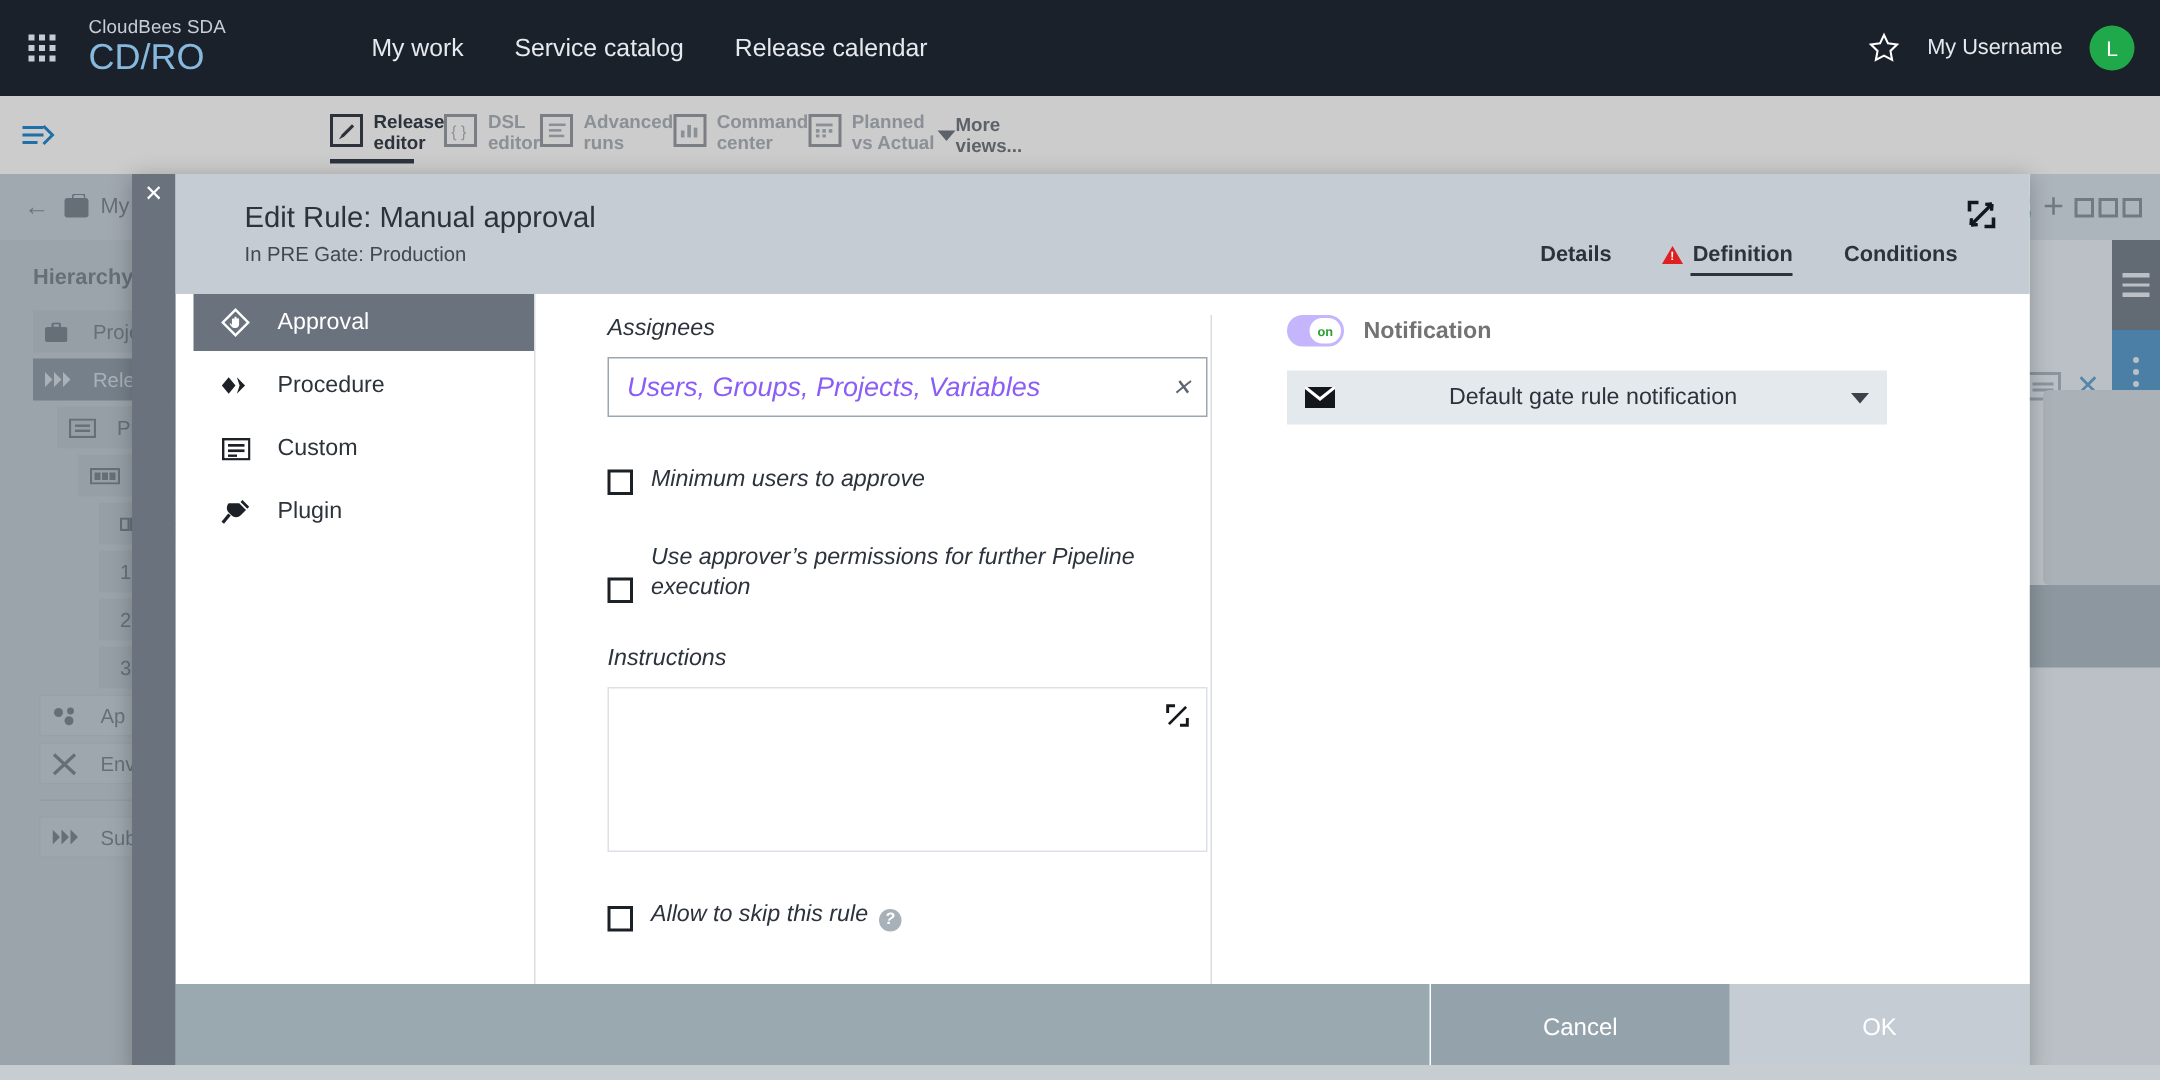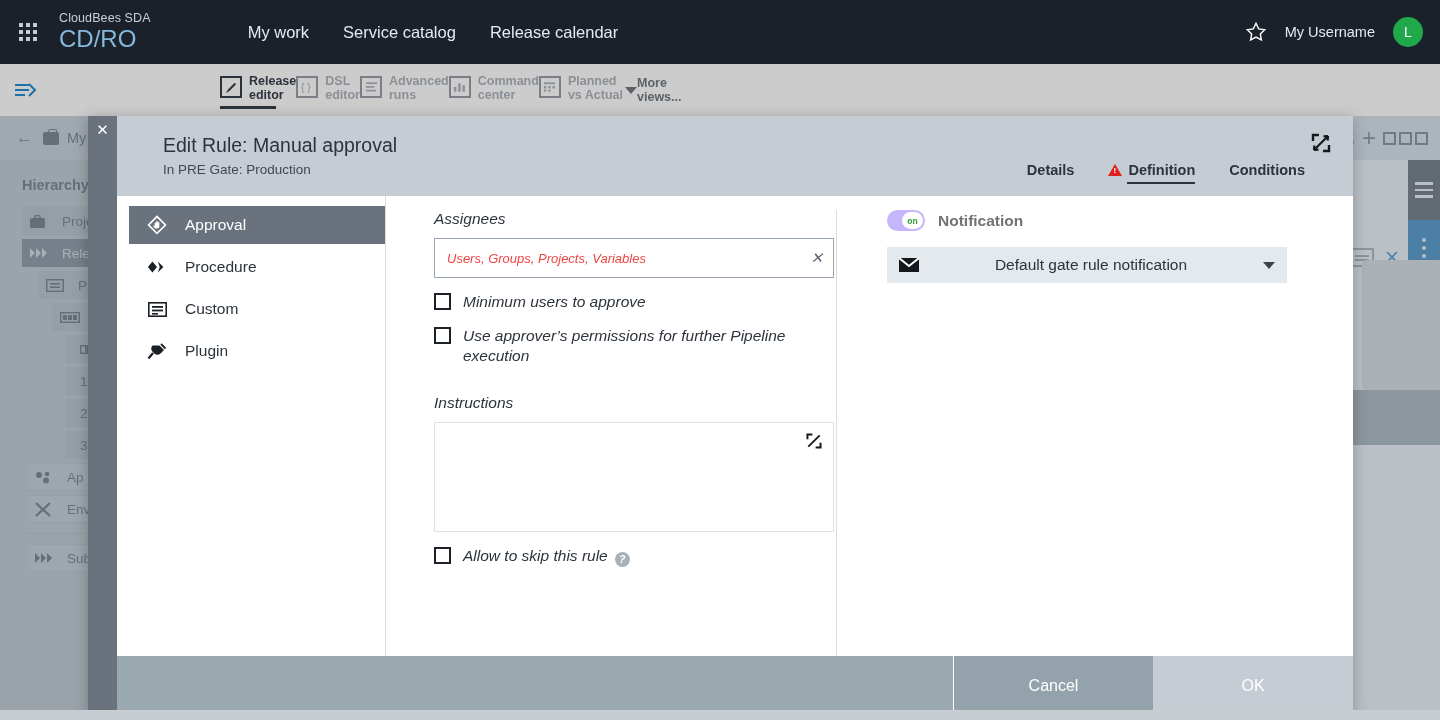--- a/index.html
+++ b/index.html
@@ -158,39 +158,39 @@
   .modal-title { font-size: 19.5px; color: #2c333c; font-weight: 400; }
   .modal-sub { font-size: 13.5px; color: #41484f; margin-top: 5px; }
   .expand-btn { position: absolute; right: 21px; top: 16px; width: 22px; height: 22px; }
   .modal-tabs { position: absolute; right: 48px; bottom: 12px; display: flex; align-items: center; gap: 34px; }
   .mtab { font-size: 14.5px; font-weight: bold; color: #2c333c; position: relative; padding-bottom: 6px; display:flex; align-items:center; gap:6px; }
   .mtab.active::after { content:""; position:absolute; left:19px; right:0; bottom:0; height: 2.5px; background:#2c333c; }
   .warn-tri { width: 0; height: 0; border-left: 7px solid transparent; border-right: 7px solid transparent; border-bottom: 12px solid #e02020; position: relative; }
   .warn-tri::after { content:"!"; position:absolute; left:-2px; top:2px; font-size:8px; color:#fff; font-weight:bold; }
 
   .modal-content { flex: 1; display: flex; overflow: hidden; background: #fff; }
-  .modal-sidebar { width: 269px; flex: none; padding-top: 10px; border-right: 1px solid #dadde0; }
+  .modal-sidebar { width: 240px; flex: none; padding-top: 0; border-right: 1px solid #dadde0; }
   .ms-item {
     display: flex; align-items: center; height: 38px; margin: 0 0 4px 12px; padding-left: 18px;
     gap: 18px; font-size: 15.5px; color: #2c333c;
   }
   .ms-item.sel { background: #69727d; color: #ffffff; }
   .ms-icon { width: 20px; display: flex; align-items: center; justify-content: center; flex: none; }
 
   .modal-form { flex: 1; display: flex; padding: 14px 0 0 0; }
   .form-left { width: 450px; padding-left: 48px; padding-right: 0; font-style: italic; }
   .form-right { flex: 1; padding-left: 50px; border-left: 1px solid #dadde0; margin-left: 0; }
   .fl-label { font-size: 15.5px; color: #2c333c; margin-bottom: 10px; }
   .txtbox {
     width: 400px; height: 40px; border: 1px solid #9aa7b3; background: #fff; display: flex;
     align-items: center; padding: 0 10px 0 12px;
   }
-  .txtbox .ph { font-size: 13px; color: #ef4444; flex: 1; }
+  .txtbox .ph { font-size: 18px; color: #8b5cf6; flex: 1; }
   .txtbox .clr { color: #5c6570; font-size: 15px; cursor: pointer; }
-  .chkrow { display: flex; align-items: flex-start; gap: 12px; margin-top: 14px; }
+  .chkrow { display: flex; align-items: flex-end; gap: 12px; margin-top: 32px; }
   .chkbox { width: 17px; height: 17px; border: 2.5px solid #1c2127; background: #fff; flex: none; margin-top: 1px; }
   .chklabel { font-size: 15.5px; color: #2c333c; line-height: 20px; max-width: 345px; }
   .instr-label { font-size: 15.5px; color: #2c333c; margin-top: 28px; margin-bottom: 10px; }
   .textarea-box {
     width: 400px; height: 110px; border: 1px solid #dbe1e6; background: #fff; position: relative;
   }
   .ta-expand { position: absolute; right: 10px; top: 9px; width: 18px; height: 18px; }
   .help-dot {
     width: 15px; height: 15px; border-radius: 50%; background: #a8b0b8; color: #fff; font-size: 11px;
     display: inline-flex; align-items: center; justify-content: center; margin-left: 7px; vertical-align: -2px; font-weight: bold;

